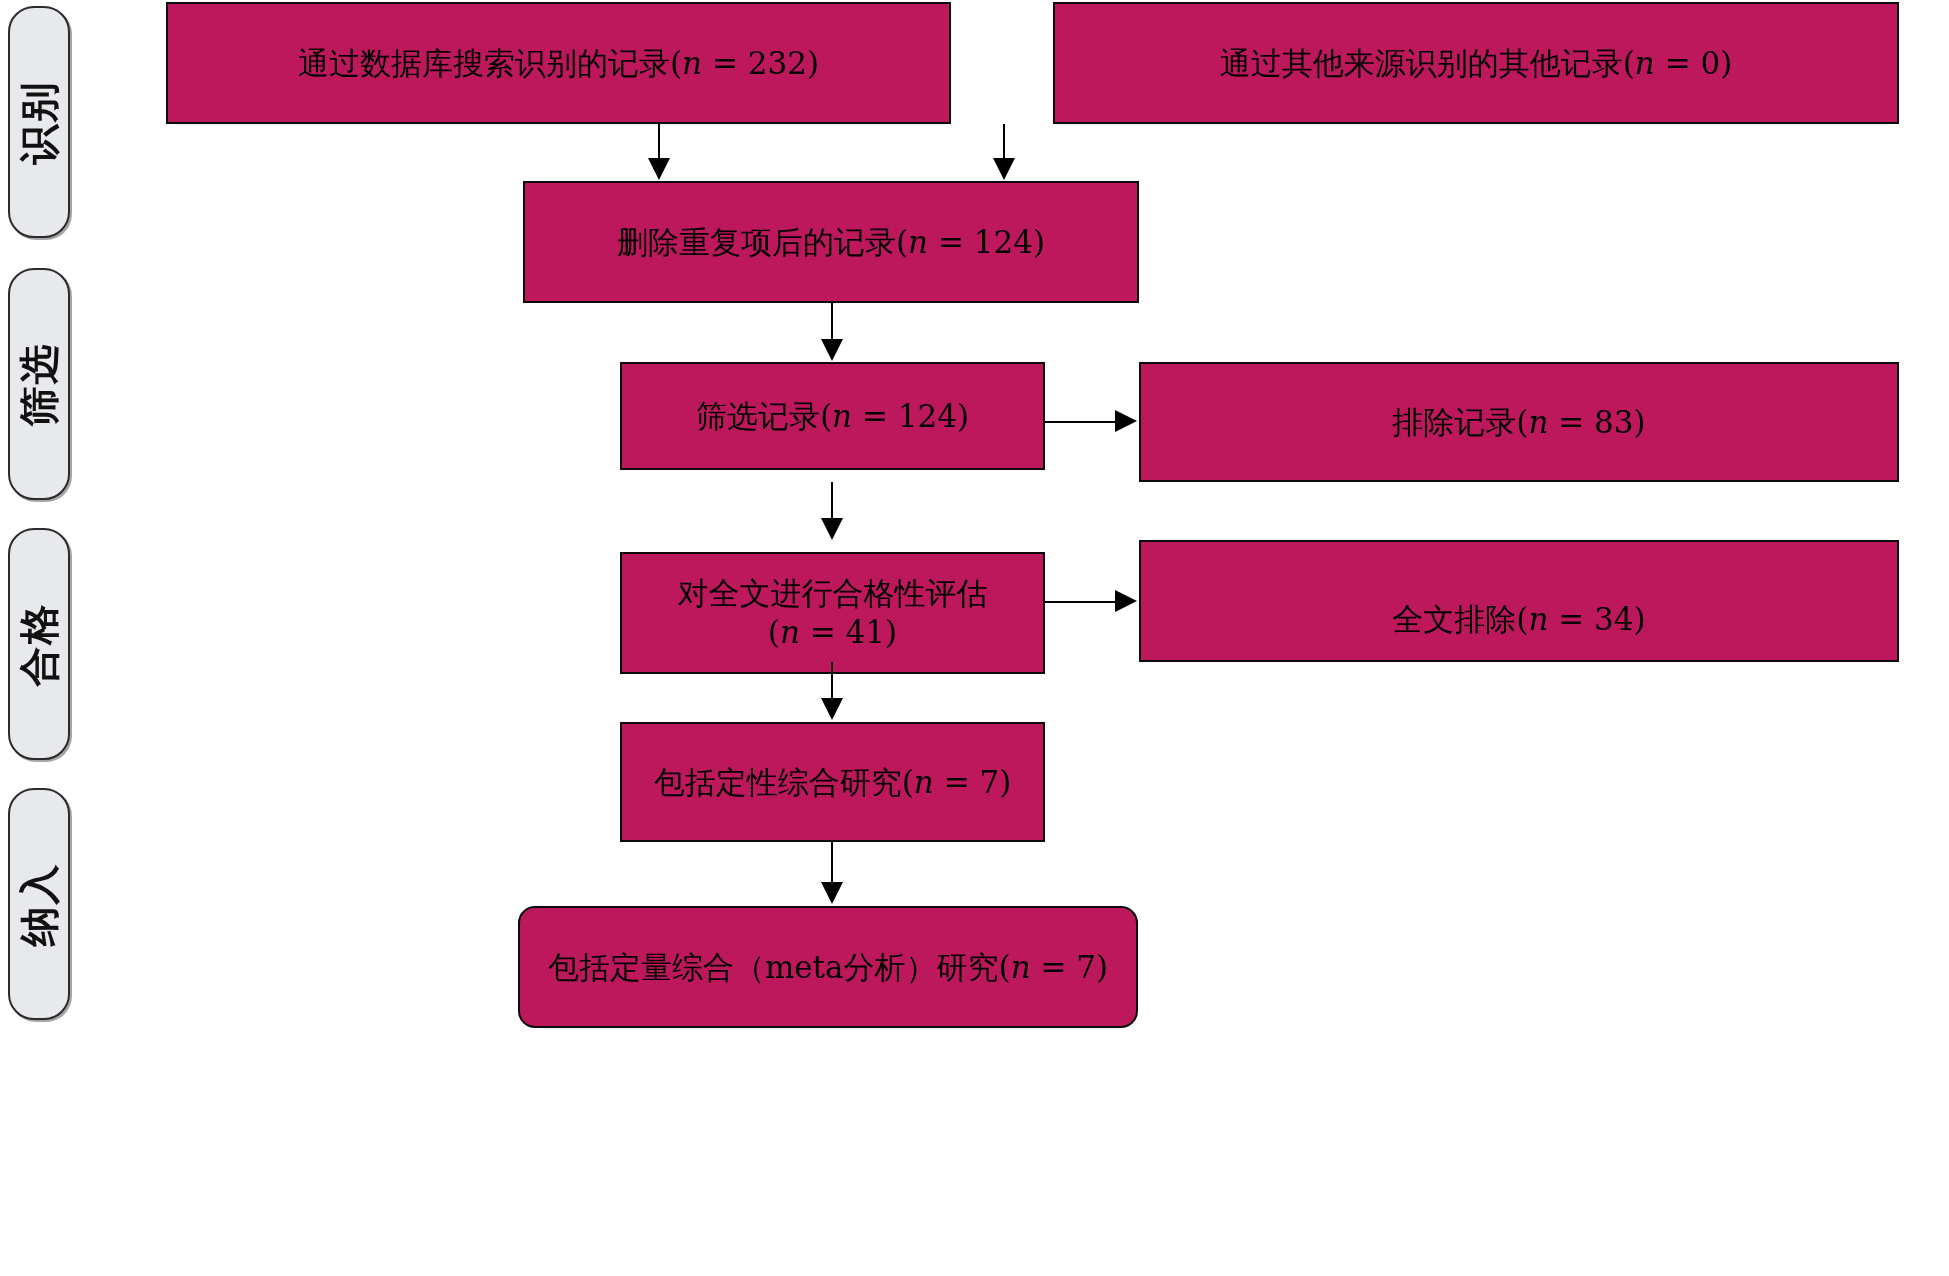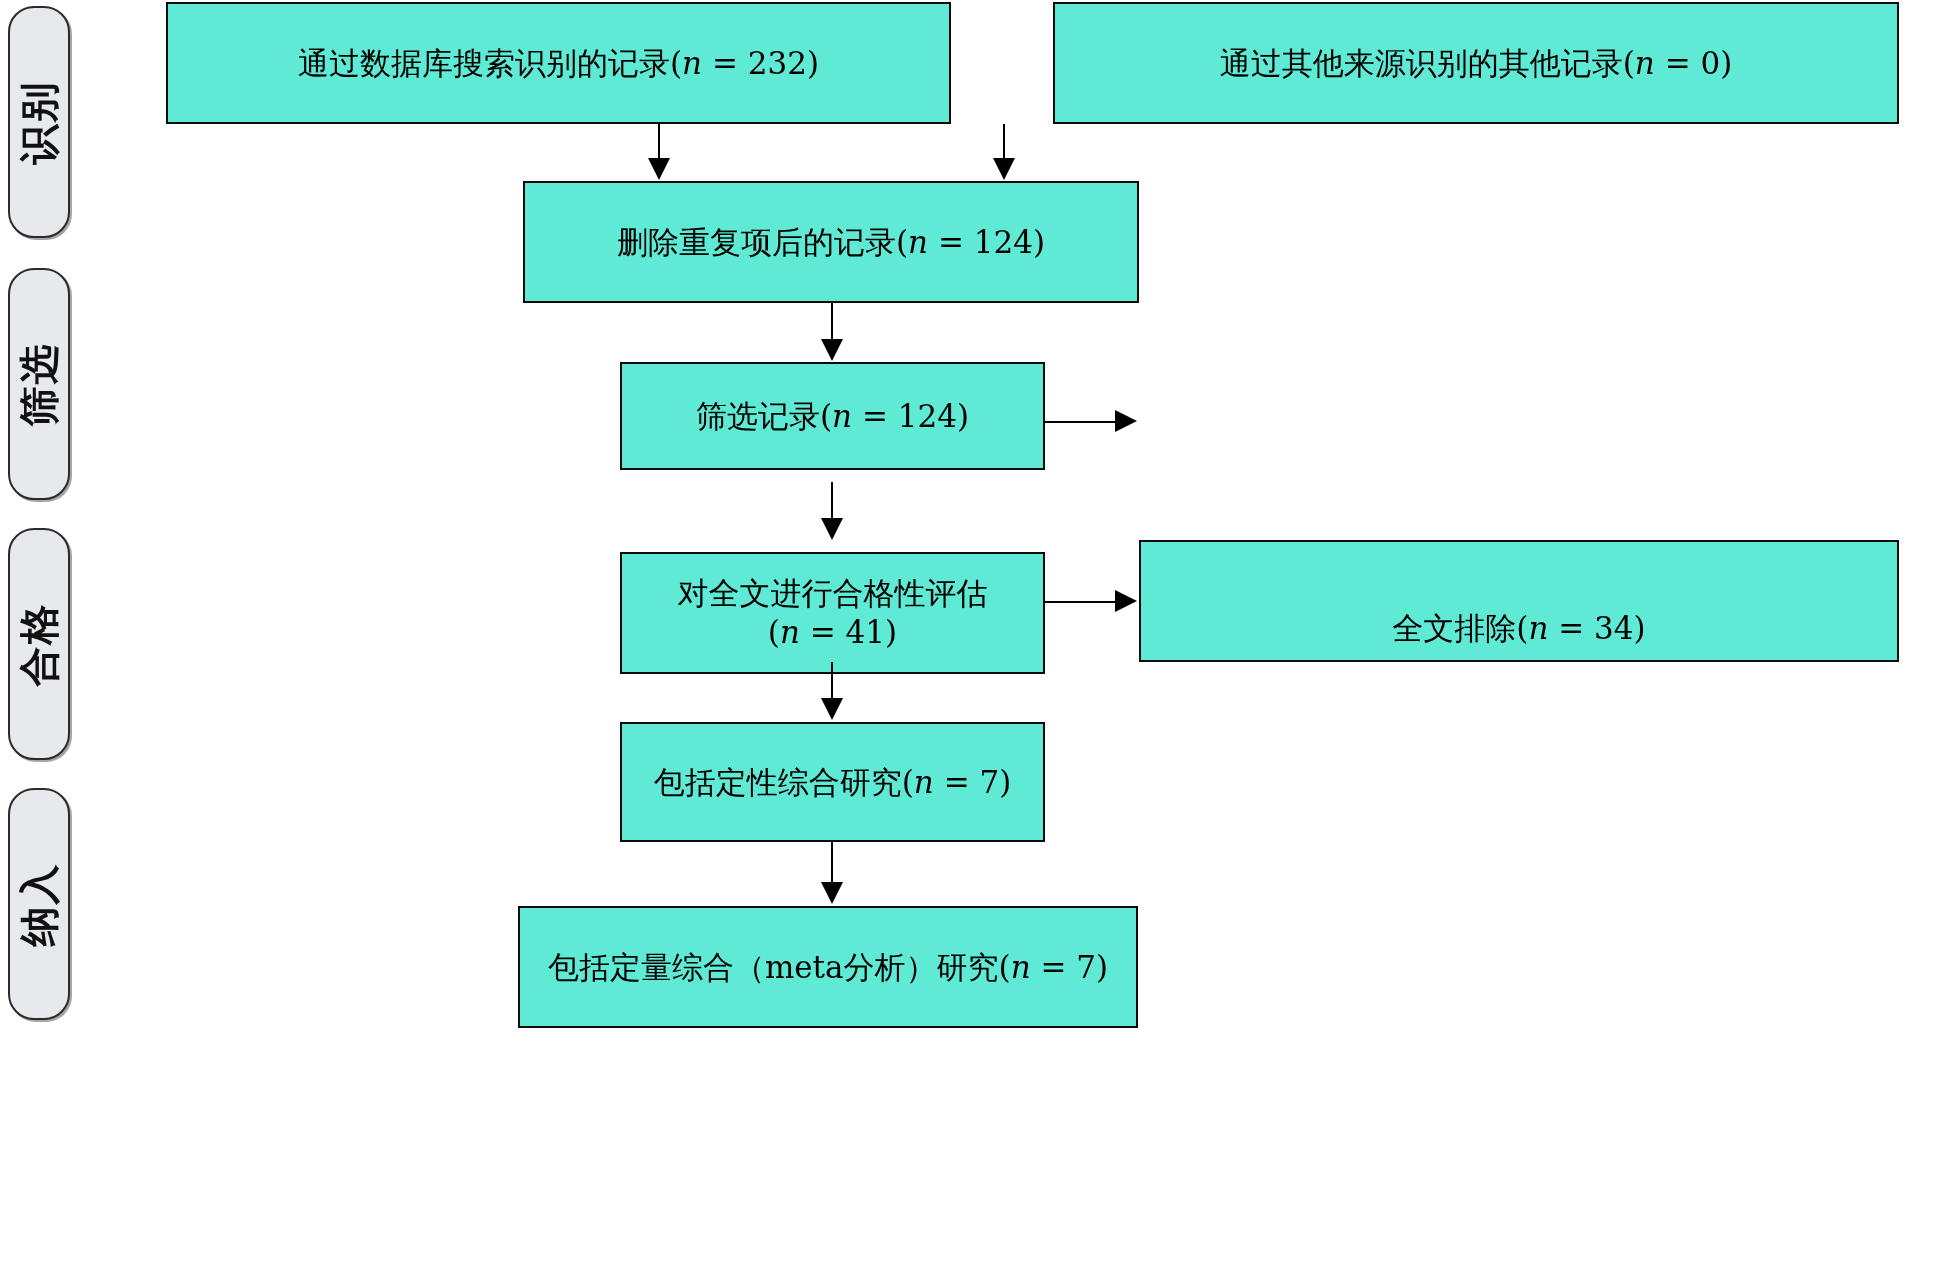--- a/index.html
+++ b/index.html
@@ -34,28 +34,28 @@
     font-size: 40px;
     font-weight: 700;
     letter-spacing: 2px;
     color: #111111;
     font-family: "DejaVu Sans", "Liberation Sans", sans-serif;
   }
 
   
   .flow-box {
     position: absolute;
-    background: #5eead4;
+    background: #be185d;
     border: 2.5px solid #0b0b0b;
     box-sizing: border-box;
     display: flex;
     align-items: center;
     justify-content: center;
     text-align: center;
-    padding: 12px 12px;
+    padding: 21px 12px;
   }
   .flow-box .box-text {
     font-size: 31px;
     line-height: 1.25;
     color: #000000;
     white-space: pre-line;
   }
   .flow-box .box-text .it {
     font-style: italic;
   }
@@ -130,20 +130,23 @@
   <div class="conn-v" style="left:831px; top:303px; height:38px;"></div>
   <div class="arrow-down" style="left:821px; top:339px;"></div>
 
   <div class="flow-box" style="left:620px; top:362px; width:425px; height:108px;">
     <span class="box-text">筛选记录(<span class="it">n</span> = 124)</span>
   </div>
 
   <div class="conn-h" style="left:1045px; top:421px; width:72px;"></div>
   <div class="arrow-right" style="left:1115px; top:410px;"></div>
 
+  <div class="flow-box" style="left:1139px; top:362px; width:760px; height:120px;">
+    <span class="box-text">排除记录(<span class="it">n</span> = 83)</span>
+  </div>
 
   <div class="conn-v" style="left:831px; top:482px; height:38px;"></div>
   <div class="arrow-down" style="left:821px; top:518px;"></div>
 
   <div class="flow-box" style="left:620px; top:552px; width:425px; height:122px;">
     <span class="box-text">对全文进行合格性评估
 (<span class="it">n</span> = 41)</span>
   </div>
 
   <div class="conn-h" style="left:1045px; top:601px; width:72px;"></div>
@@ -156,17 +159,17 @@
   <div class="conn-v" style="left:831px; top:662px; height:38px;"></div>
   <div class="arrow-down" style="left:821px; top:698px;"></div>
 
   <div class="flow-box" style="left:620px; top:722px; width:425px; height:120px;">
     <span class="box-text">包括定性综合研究(<span class="it">n</span> = 7)</span>
   </div>
 
   <div class="conn-v" style="left:831px; top:842px; height:42px;"></div>
   <div class="arrow-down" style="left:821px; top:882px;"></div>
 
-  <div class="flow-box" style="left:518px; top:906px; width:620px; height:122px;">
+  <div class="flow-box" style="left:518px; top:906px; width:620px; height:122px;border-radius:17px;">
     <span class="box-text">包括定量综合（meta分析）研究(<span class="it">n</span> = 7)</span>
   </div>
 
 </div>
 
 </body></html>

